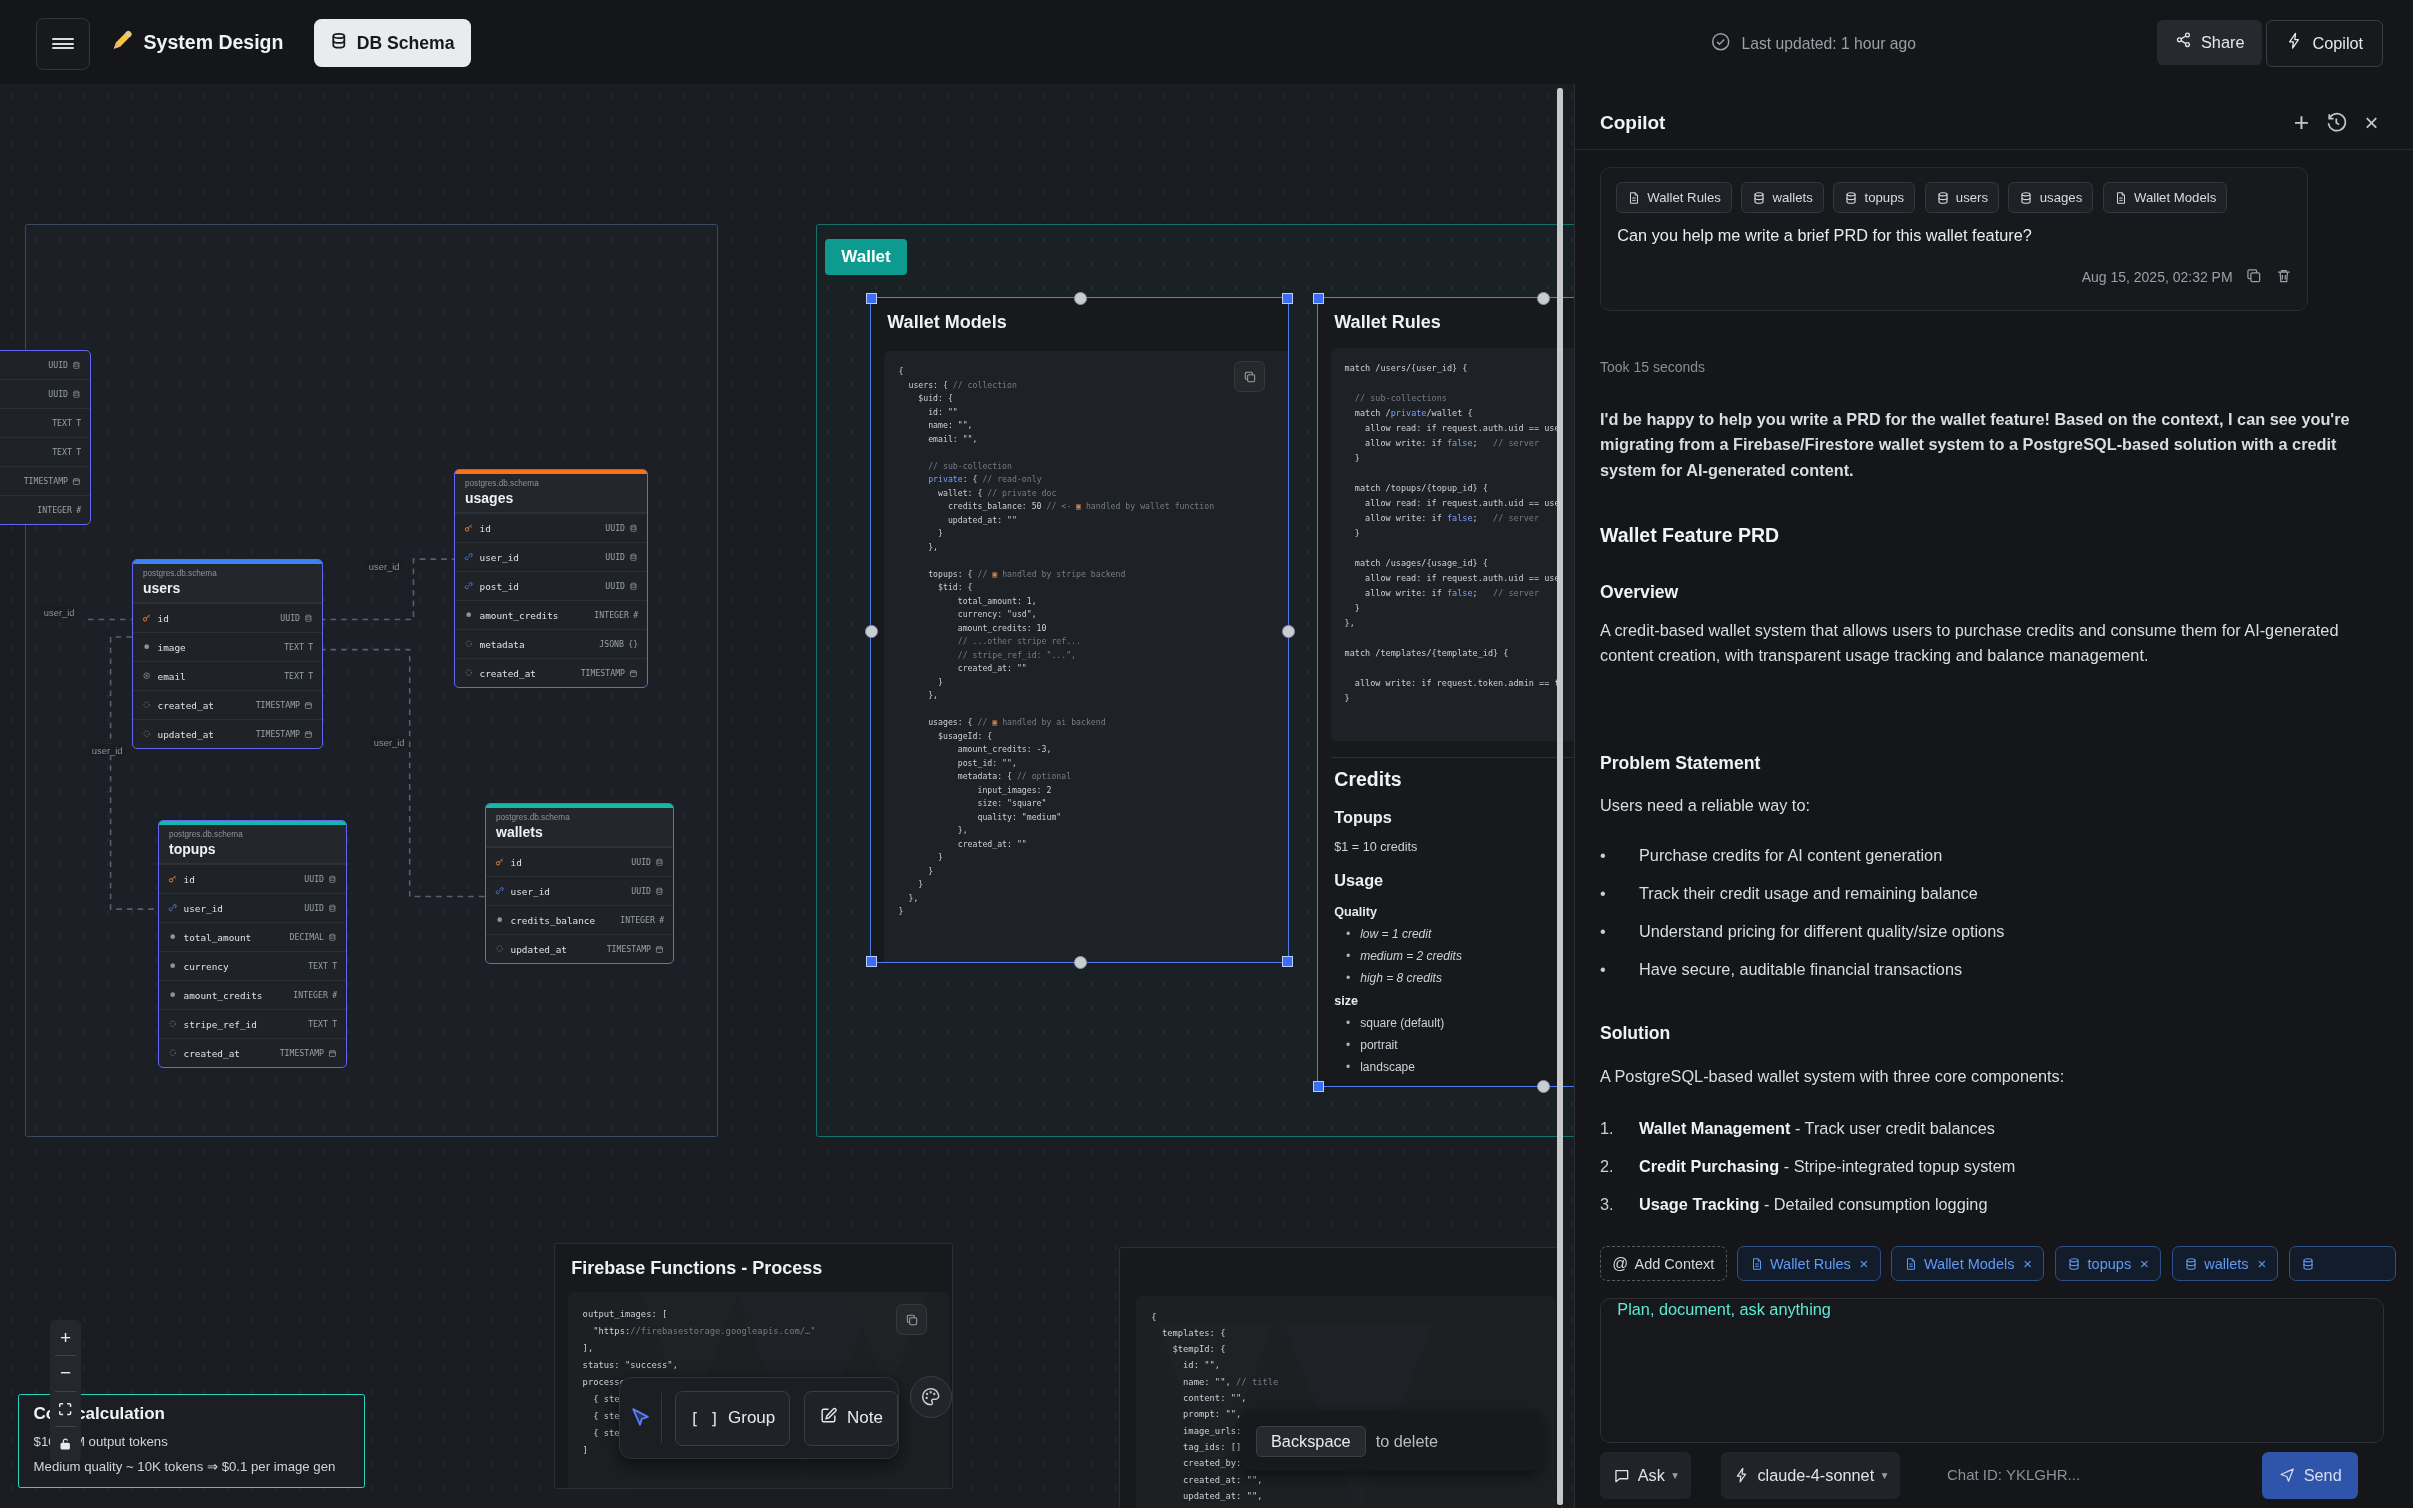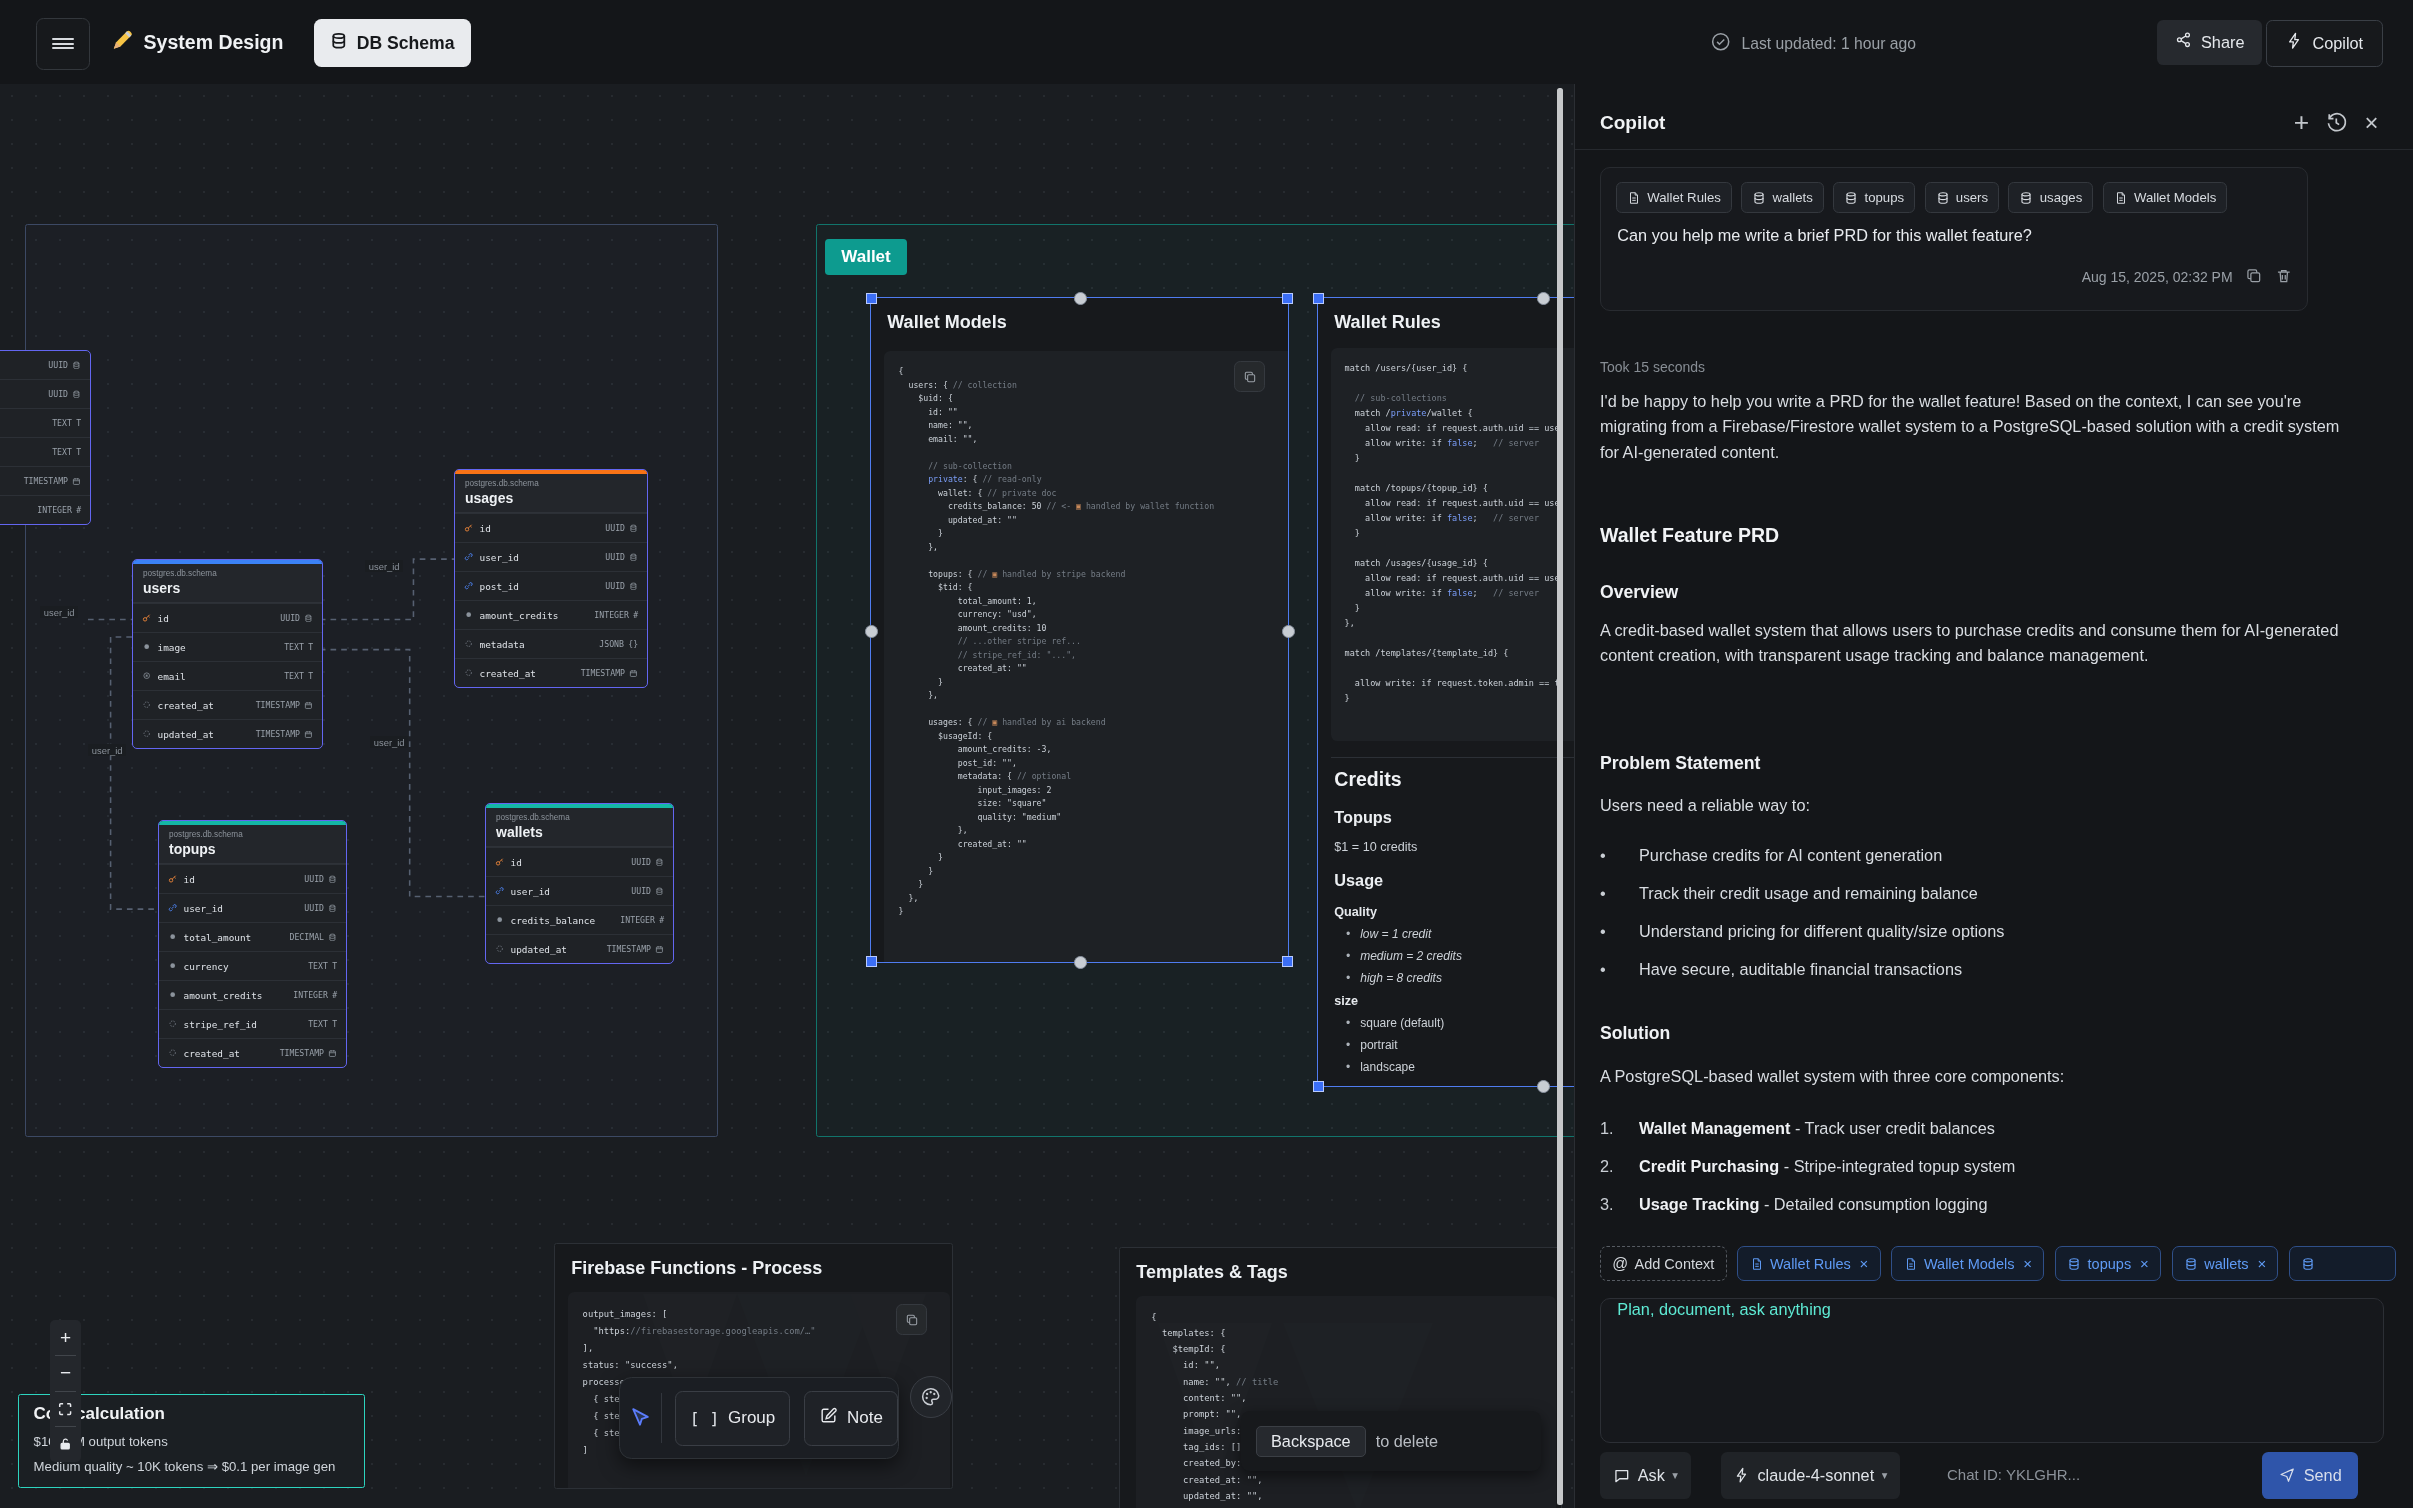--- a/index.html
+++ b/index.html
@@ -597,21 +597,20 @@
             <rect x="8" y="8" width="12" height="12" rx="2"></rect>
             <path d="M16 8V6a2 2 0 00-2-2H6a2 2 0 00-2 2v8a2 2 0 002 2h2"></path>
           </g>
         </svg>
     </div>
   </div>
 
   <div class="block" style="left:1119px;top:1163px;width:441px;height:264px;">
     <div class="tri" style="left:38px;top:75px;border-left:57px solid transparent;border-right:57px solid transparent;border-top:163px solid #212429;"></div>
     <div class="tri" style="left:163px;top:75px;border-left:75px solid transparent;border-right:75px solid transparent;border-top:189px solid #1f2227;"></div>
-    <div class="btitle">Templates &amp; Tags</div>
     <div class="codepanel" style="left:16.3px;top:48px;width:390px;height:207px;padding:12.6px 15px;font-size:8.8px;line-height:16.3px;background:rgba(30,33,37,.82);"><span class="ln">{</span><span class="ln">  templates: {</span><span class="ln">    $tempId: {</span><span class="ln">      id: "",</span><span class="ln">      name: "", <span class="cm">// title</span></span><span class="ln">      content: "",</span><span class="ln">      prompt: "",</span><span class="ln">      image_urls: [] ,</span><span class="ln">      tag_ids: [],</span><span class="ln">      created_by: "",</span><span class="ln">      created_at: "",</span><span class="ln">      updated_at: "",</span><span class="ln">      updated_by: "",</span></div>
   </div>
 
   <div id="del-tip" class="abs">
     <span class="key">Backspace</span>
     <span class="txt">to delete</span>
   </div>
 
   <div id="costcard" class="abs">
     <div class="ct">Cost calculation</div>
@@ -778,21 +777,21 @@
             <g fill="none" stroke="#9aa0a7" stroke-width="1.7">
               <path d="M4 7h16M9 7V5h6v2M7 7l1 13h8l1-13"></path>
               <path d="M10 11v6M14 11v6"></path>
             </g>
           </svg>
       </span>
     </div>
   </div>
 
   <div class="resp abs took" style="top:273px;">Took 15 seconds</div>
-  <div class="resp abs" style="top:305px;">I'd be happy to help you write a PRD for the wallet feature! Based on the context, I can see you're migrating from a Firebase/Firestore wallet system to a PostgreSQL-based solution with a credit system for AI-generated content.</div>
+  <div class="resp abs" style="top:323px;font-weight:bold;">I'd be happy to help you write a PRD for the wallet feature! Based on the context, I can see you're migrating from a Firebase/Firestore wallet system to a PostgreSQL-based solution with a credit system for AI-generated content.</div>
   <div class="resp abs resp-h1" style="top:436px;">Wallet Feature PRD</div>
   <div class="resp abs resp-h2" style="top:495px;">Overview</div>
   <div class="resp abs" style="top:534px;">A credit-based wallet system that allows users to purchase credits and consume them for AI-generated content creation, with transparent usage tracking and balance management.</div>
   <div class="resp abs resp-h2" style="top:666px;">Problem Statement</div>
   <div class="resp abs" style="top:709px;">Users need a reliable way to:</div>
   <ul class="resp abs rlist" style="top:759px;">
       <li>
         <span class="marker">•</span>
         <span>Purchase credits for AI content generation</span>
       </li>

